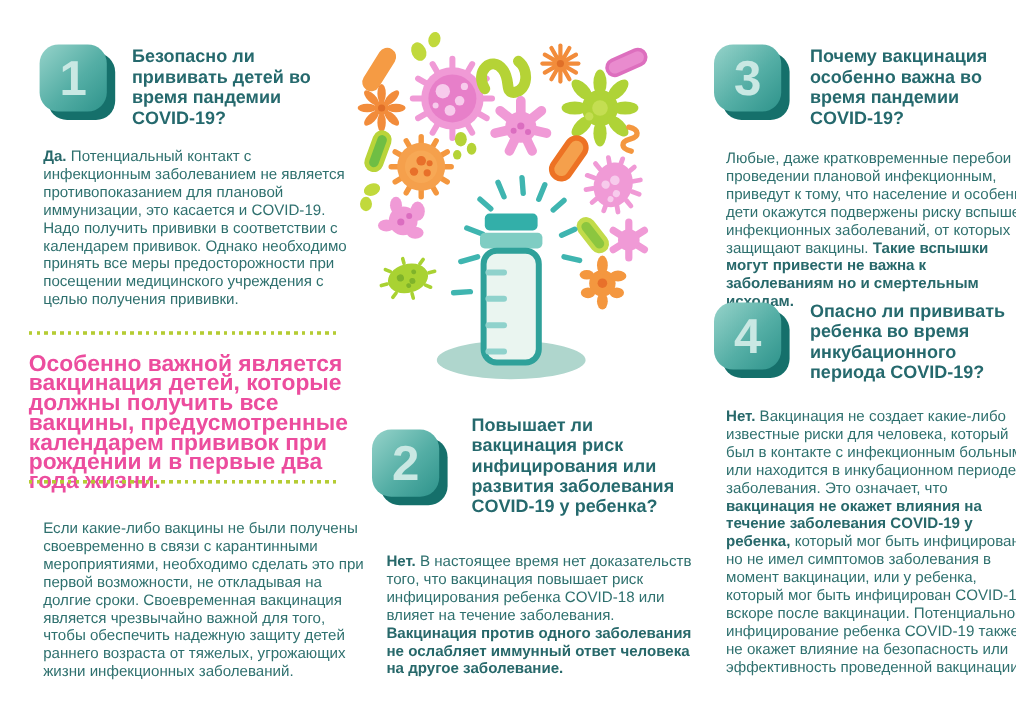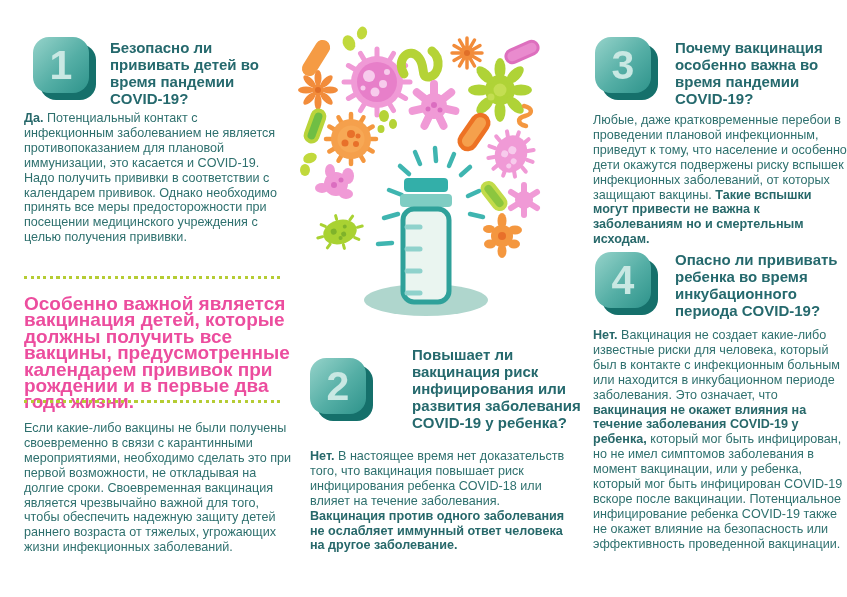--- a/index.html
+++ b/index.html
@@ -1,20 +1,20 @@
 <!DOCTYPE html>
 <html><head>
 <meta charset="utf-8">
 <style>
   html,body{margin:0;padding:0;background:#fff}
   .page{position:relative;width:847px;height:597px;background:#ffffff;
         font-family:"Liberation Sans",sans-serif;overflow:hidden}
   .abs{position:absolute}
   .question{margin:0;font-size:15px;line-height:17px;font-weight:bold;color:#25696D}
-  .body{margin:0;font-size:12.6px;line-height:14.9px;color:#2E706E}
+  .body{margin:12px;font-size:12.6px;line-height:14.9px;color:#2E706E}
   .body b{font-weight:bold;color:#27686A}
   .pink{margin:0;font-size:19px;line-height:16.4px;font-weight:bold;color:#EC4D9E}
   .sep{height:3px;background:repeating-linear-gradient(90deg,#B5CC34 0 3px,transparent 3px 6.5px)}
   .numbox{position:absolute;width:63px;height:63px}
   .nb-shadow{position:absolute;left:7px;top:7px;width:56px;height:56px;border-radius:16px;background:#15706B}
   .nb-face{position:absolute;left:0;top:0;width:56px;height:56px;border-radius:16px;
            background:linear-gradient(135deg,#96D3CA 0%,#54AEA5 55%,#2E938B 100%);
            display:flex;align-items:center;justify-content:center}
   .nb-num{font-size:41px;font-weight:bold;color:#C9E8E3;line-height:1}
 </style>
@@ -279,21 +279,21 @@
       </g>
     </g>
   </svg>
 
   <div class="numbox" style="left:310px;top:358px">
     <div class="nb-shadow"></div>
     <div class="nb-face">
       <span class="nb-num">2</span>
     </div>
   </div>
-  <h2 class="question abs" style="left:412px;top:346px;width:190px">Повышает ли вакцинация риск инфицирования или развития заболевания COVID-19 у ребенка?</h2>
+  <h2 class="question abs" style="left:393px;top:346px;width:190px">Повышает ли вакцинация риск инфицирования или развития заболевания COVID-19 у ребенка?</h2>
   <p class="body abs" style="left:310px;top:449px;width:258px"><b>Нет.</b><span> В настоящее время нет доказательств того, что вакцинация повышает риск инфицирования ребенка COVID-18 или влияет на течение заболевания. </span><b>Вакцинация против одного заболевания не ослабляет иммунный ответ человека на другое заболевание.</b></p>
 
   <div class="numbox" style="left:595px;top:37px">
     <div class="nb-shadow"></div>
     <div class="nb-face">
       <span class="nb-num">3</span>
     </div>
   </div>
   <h2 class="question abs" style="left:675px;top:39px;width:178px">Почему вакцинация особенно важна во время пандемии COVID-19?</h2>
   <p class="body abs" style="left:593px;top:113px;width:254px"><span>Любые, даже кратковременные перебои в проведении плановой инфекционным, приведут к тому, что население и особенно дети окажутся подвержены риску вспышек инфекционных заболеваний, от которых защищают вакцины. </span><b>Такие вспышки могут привести не важна к заболеваниям но и смертельным исходам.</b></p>

